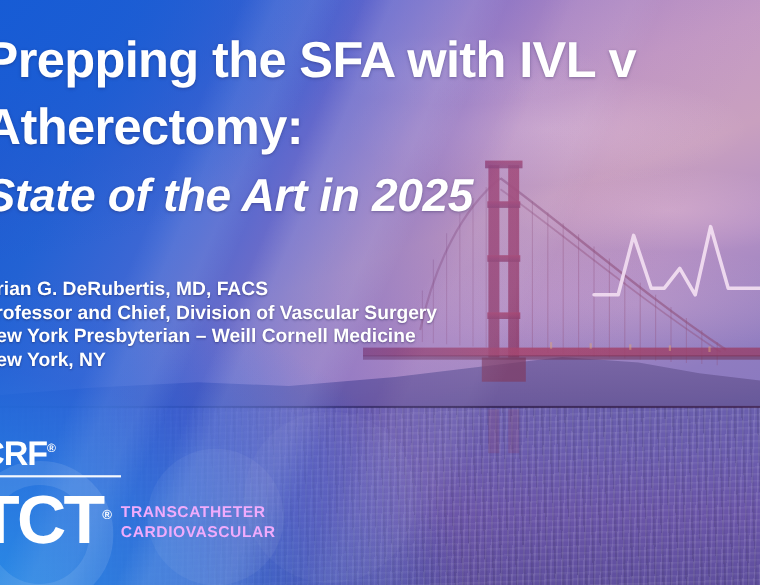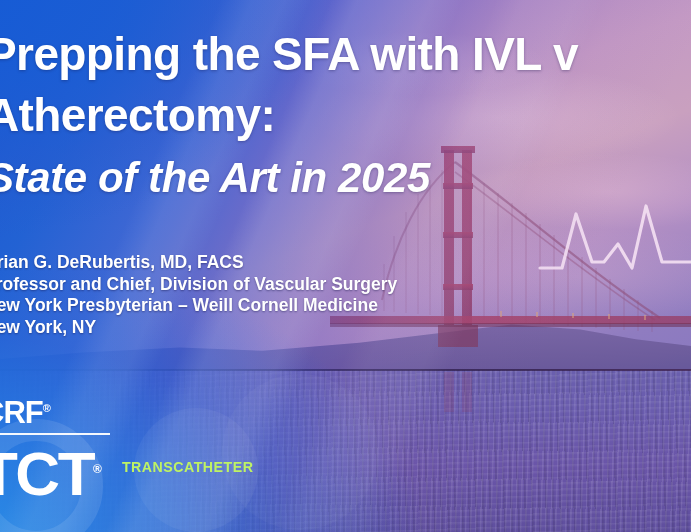--- a/index.html
+++ b/index.html
@@ -189,26 +189,26 @@
   .tct-mark {
     color: #ffffff;
     font-size: 62px;
     font-weight: bold;
     letter-spacing: -2.5px;
     line-height: 60px;
     margin-top: 2px;
   }
   .tct-mark sup { font-size: 12px; vertical-align: super; letter-spacing: 0; }
   .tct-words {
-    color: #bef264;
+    color: #f0abfc;
     font-size: 14.2px;
     font-weight: bold;
     letter-spacing: .5px;
     line-height: 17.5px;
-    margin-left: 20px;
+    margin-left: 8px;
     margin-top: 22px;
     white-space: nowrap;
   }
   .tct-words sup { font-size: 9px; vertical-align: super; }
 </style>
 </head>
 <body>
 
 <div id="slide">
 
@@ -315,17 +315,18 @@
     <div class="speaker-line">New York, NY</div>
   </div>
 
   <div class="logo-lockup">
     <div class="crf-mark"><span>CRF</span><sup>®</sup></div>
     <div class="logo-rule"></div>
     <div class="tct-row">
       <div class="tct-mark"><span>TCT</span><sup>®</sup></div>
       <div class="tct-words">
         <div>TRANSCATHETER</div>
+        <div>CARDIOVASCULAR</div>
       </div>
     </div>
   </div>
 
 </div>
 
 </body></html>

